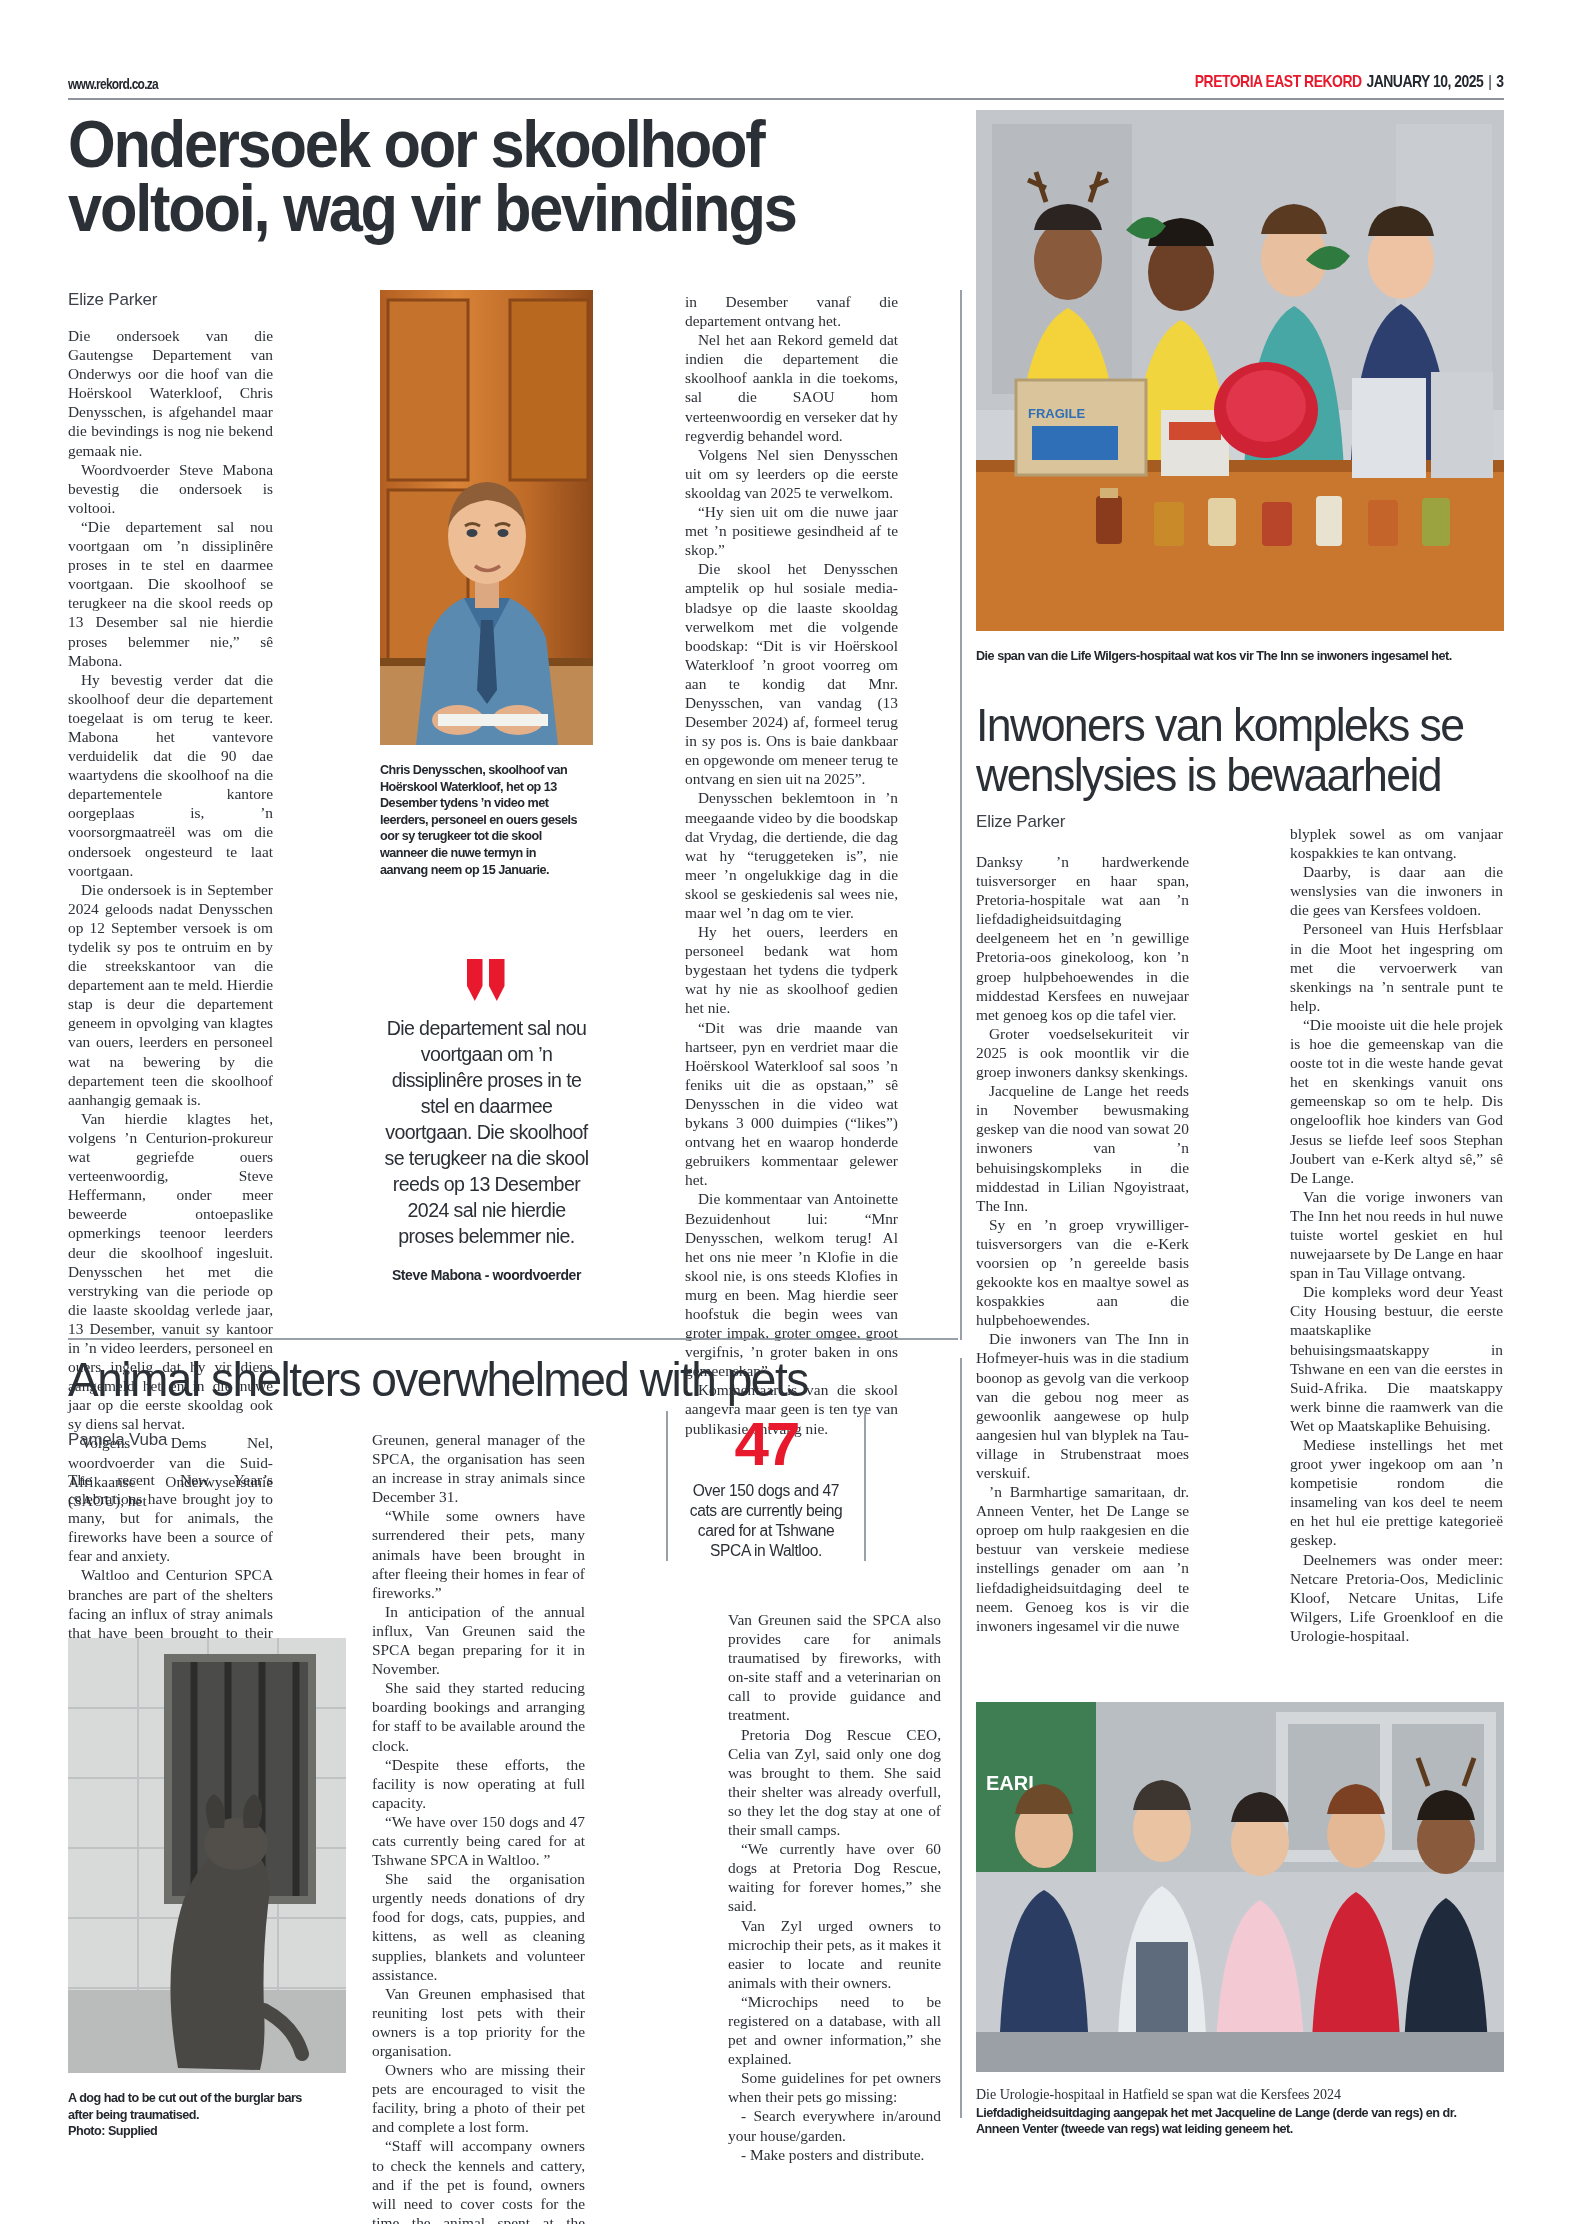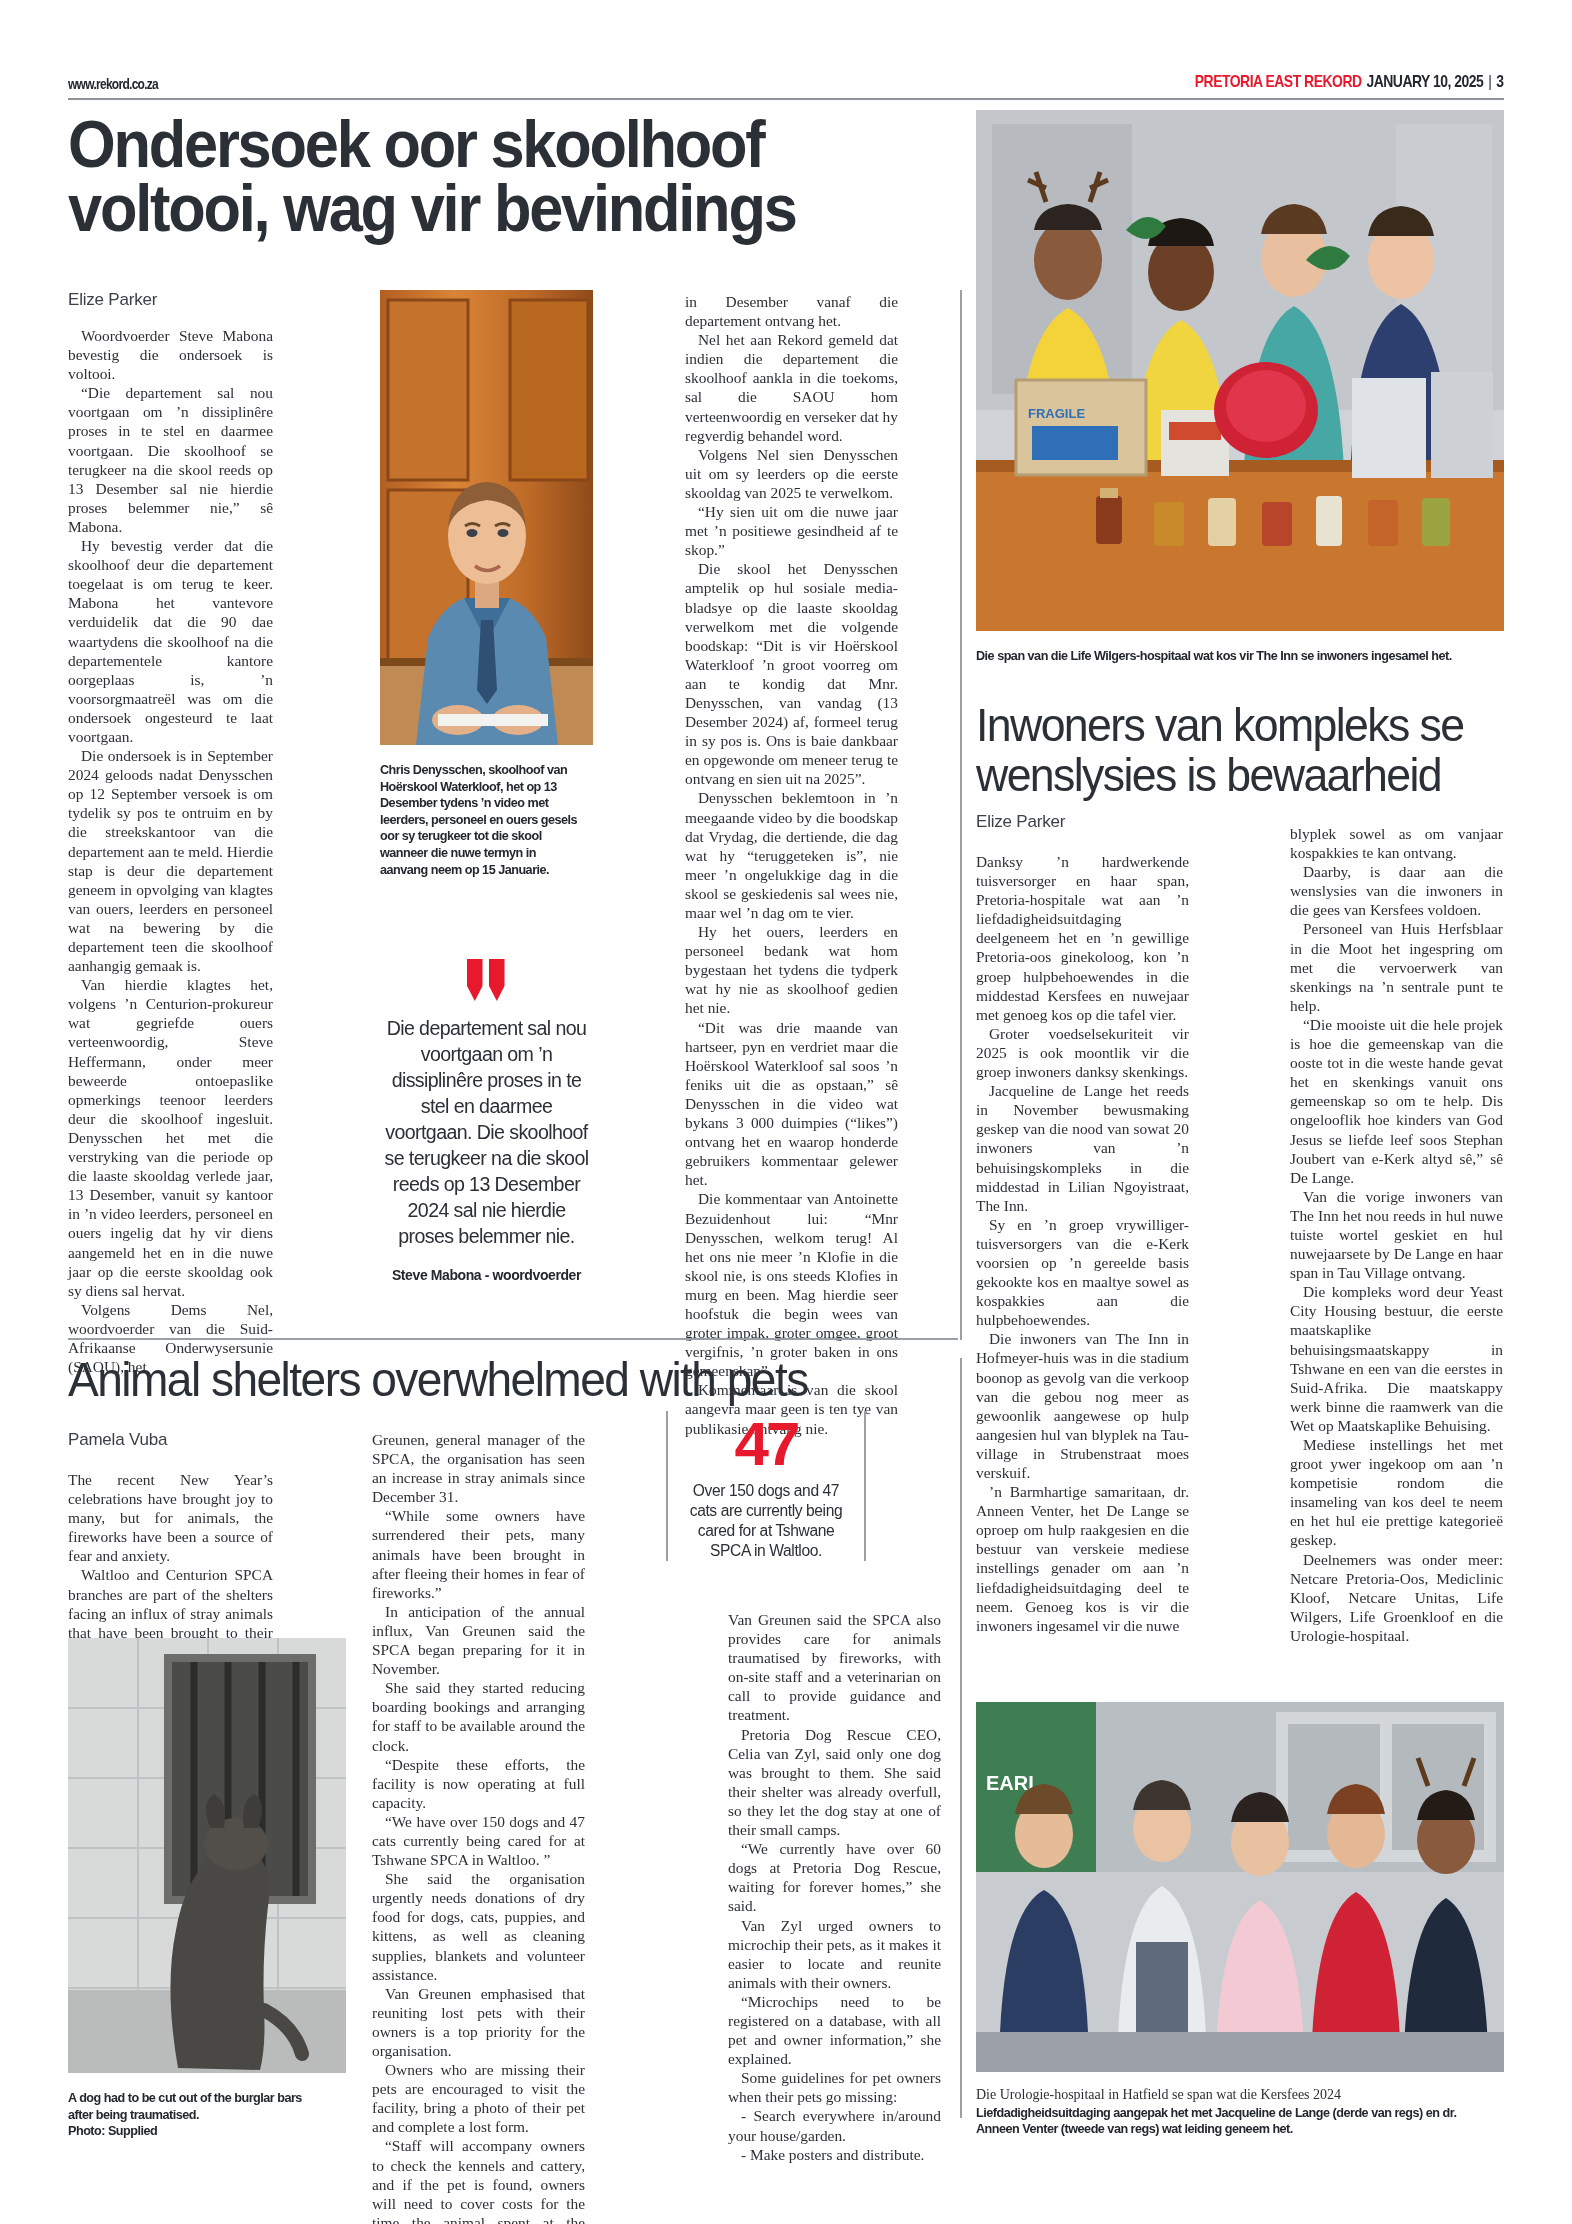--- a/index.html
+++ b/index.html
@@ -219,20 +219,21 @@
   <div class="rule-top"></div>
 
   <div class="col hl-main" style="left:68px; top:112px; width:900px;">
     <div>Ondersoek oor skoolhoof</div>
     <div>voltooi, wag vir bevindings</div>
   </div>
 
   <div class="col" style="left:68px; top:290px; width:205px;">
     <div class="byline">Elize Parker</div>
     <div class="body-txt">
+      <p class="first">Die ondersoek van die Gautengse Departement van Onderwys oor die hoof van die Hoërskool Waterkloof, Chris Denysschen, is afgehandel maar die bevindings is nog nie bekend gemaak nie.</p>
       <p>Woordvoerder Steve Mabona bevestig die ondersoek is voltooi.</p>
       <p>“Die departement sal nou voortgaan om ’n dissiplinêre proses in te stel en daarmee voortgaan. Die skoolhoof se terugkeer na die skool reeds op 13 Desember sal nie hierdie proses belemmer nie,” sê Mabona.</p>
       <p>Hy bevestig verder dat die skoolhoof deur die departement toegelaat is om terug te keer. Mabona het vantevore verduidelik dat die 90 dae waartydens die skoolhoof na die departementele kantore oorgeplaas is, ’n voorsorgmaatreël was om die ondersoek ongesteurd te laat voortgaan.</p>
       <p>Die ondersoek is in September 2024 geloods nadat Denysschen op 12 September versoek is om tydelik sy pos te ontruim en by die streekskantoor van die departement aan te meld. Hierdie stap is deur die departement geneem in opvolging van klagtes van ouers, leerders en personeel wat na bewering by die departement teen die skoolhoof aanhangig gemaak is.</p>
       <p>Van hierdie klagtes het, volgens ’n Centurion-prokureur wat gegriefde ouers verteenwoordig, Steve Heffermann, onder meer beweerde ontoepaslike opmerkings teenoor leerders deur die skoolhoof ingesluit. Denysschen het met die verstryking van die periode op die laaste skooldag verlede jaar, 13 Desember, vanuit sy kantoor in ’n video leerders, personeel en ouers ingelig dat hy vir diens aangemeld het en in die nuwe jaar op die eerste skooldag ook sy diens sal hervat.</p>
       <p>Volgens Dems Nel, woordvoerder van die Suid-Afrikaanse Onderwysersunie (SAOU), het</p>
     </div>
   </div>
 
   <div class="photo" style="left:380px; top:290px; width:213px; height:455px;">

